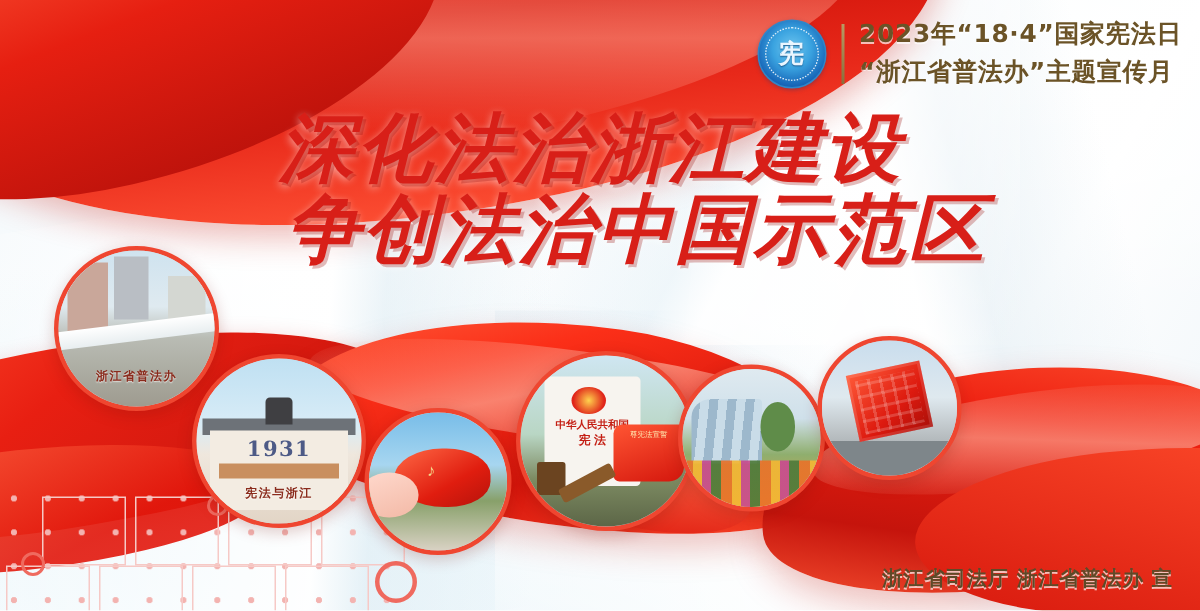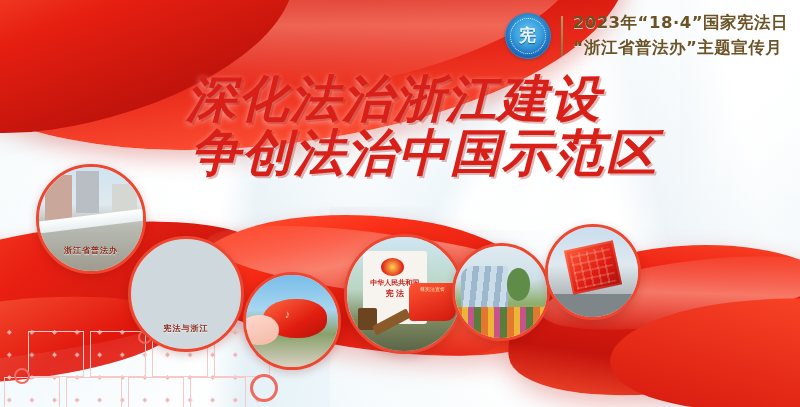--- a/index.html
+++ b/index.html
@@ -305,20 +305,27 @@
     <div class="img">
       <div class="b1"></div>
         <div class="b2"></div>
         <div class="b3"></div>
         <div class="rail"></div>
     </div>
     <div class="cap">浙江省普法办</div>
   </div>
 
   <div class="ph" id="ph2">
+    <div class="img">
+      <div class="roof"></div>
+        <div class="wall"></div>
+        <div class="gate"></div>
+        <div class="plinth"></div>
+      <div class="yr">1931</div>
+    </div>
     <div class="cap">宪法与浙江</div>
   </div>
 
   <div class="ph" id="ph3">
     <div class="img">
       <div class="sculpt"></div>
         <div class="knot"></div>
       <div class="note">♪</div>
     </div>
   </div>
@@ -344,14 +351,15 @@
     </div>
   </div>
 
   <div class="ph" id="ph6">
     <div class="img">
       <div class="ground"></div>
         <div class="cube"></div>
     </div>
   </div>
 
+  <div class="footer">浙江省司法厅 浙江省普法办 宣</div>
 
 </div>
 
 </body></html>

